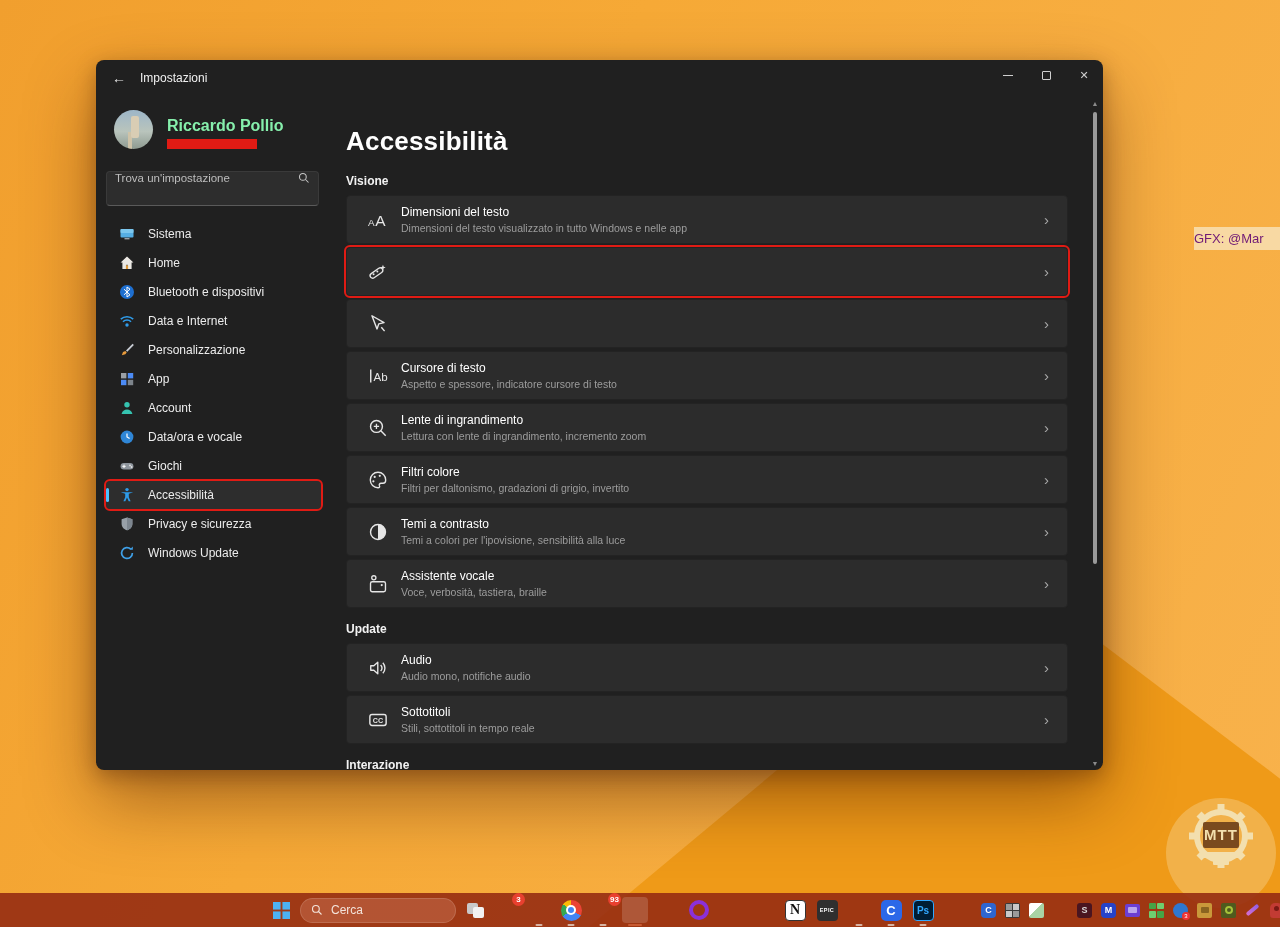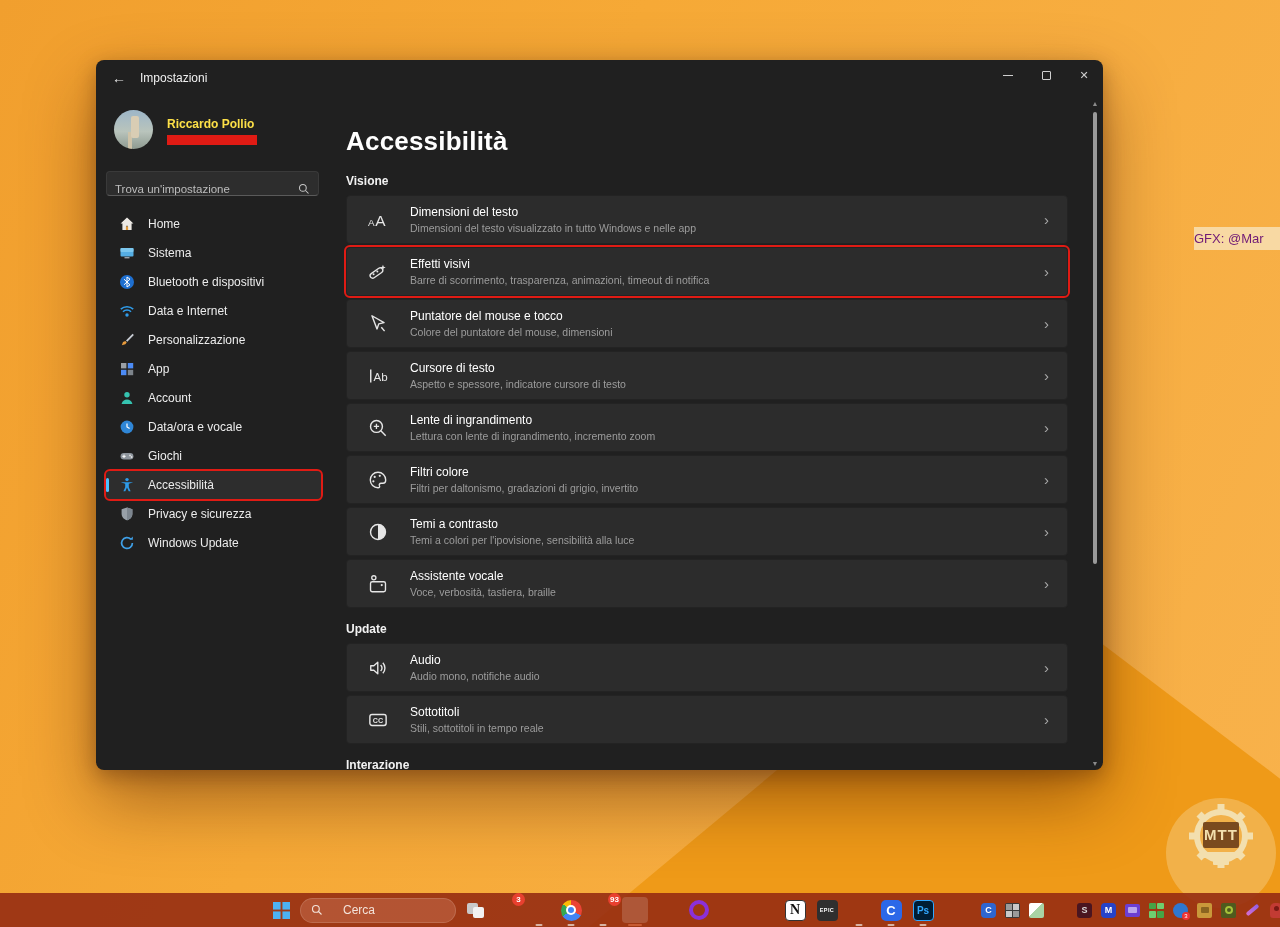--- a/index.html
+++ b/index.html
@@ -41,25 +41,25 @@
   .close-glyph { font-size:11px; line-height:1; }
 
   
   .sidebar { position:absolute; top:36px; left:0; width:232px; bottom:0; padding:8px 7px 0 10px; }
   .profile { display:flex; align-items:flex-start; padding:6px 0 14px 8px; }
   .avatar { width:39px; height:39px; border-radius:50%; overflow:hidden; position:relative;
     background:linear-gradient(180deg,#9db6c8 0%,#b9c4bc 55%,#8e9a90 100%); flex:none; }
   .avatar .tower { position:absolute; left:17px; top:6px; width:8px; height:22px;
     background:#d9cdb4; border-radius:2px; box-shadow:-5px 14px 0 -2px #cfc3a8; }
   .profile-meta { margin-left:14px; padding-top:7px; }
-  .profile-name { font-size:12px; font-weight:bold; color:#fde047; }
+  .profile-name { font-size:16px; font-weight:bold; color:#86efac; }
   .profile-redacted { width:90px; height:10px; background:var(--annotation); margin-top:4px; }
-  .search-box { position:relative; height:25px; margin:8px 2px 14px 0;
+  .search-box { position:relative; height:35px; margin:8px 2px 14px 0;
     background:#2d2d2d; border:1px solid #3a3a3a; border-bottom-color:#5a5a5a; border-radius:4px;
-    display:flex; align-items:flex-end; padding:0 8px; }
+    display:flex; align-items:flex-start; padding:0 8px; }
   .search-box input { flex:1; background:transparent; border:none; outline:none;
     color:#e2e2e2; font-size:11.5px; font-family:inherit; }
   .search-box input::placeholder { color:#bdbdbd; }
   .search-glyph svg { width:12px; height:12px; display:block; }
 
   .nav { margin-top:2px; }
   .nav-item { position:relative; display:flex; align-items:center; height:28px; margin:1px 0;
     border-radius:4px; padding-left:13px; gap:13px; cursor:default; }
   .nav-item.selected { background:#2d2d2d; }
   .nav-item.selected::before { content:""; position:absolute; left:0; top:7px; bottom:7px;
@@ -74,21 +74,21 @@
   .page-title { font-size:26px; font-weight:600; letter-spacing:.2px; margin-bottom:17px; }
   .section-label { font-size:12px; font-weight:bold; color:#f2f2f2; margin:0 0 7px; }
   .section-label + .section-label, .rows + .section-label { margin-top:14px; }
   .rows { width:722px; }
   .settings-row { position:relative; display:flex; align-items:center; height:49px;
     margin-bottom:3px; background:#2c2c2c; border:1px solid #232323; border-radius:4px;
     padding:0 18px 0 19px; cursor:default; }
   .settings-row.annotated { outline:2px solid var(--annotation); z-index:2; }
   .row-icon { width:24px; height:24px; flex:none; display:flex; align-items:center; justify-content:center; }
   .row-icon svg { width:22px; height:22px; display:block; }
-  .row-text { margin-left:20px; }
+  .row-text { margin-left:11px; }
   .row-title { font-size:12px; color:#ffffff; }
   .row-sub { font-size:10.5px; color:#9c9c9c; margin-top:3px; }
   .row-chevron { margin-left:auto; color:#a9a9a9; font-size:15px; line-height:1; }
 
   
   .scrollbar { position:absolute; top:40px; bottom:2px; right:3px; width:10px; z-index:4; }
   .scroll-arrow { position:absolute; left:1px; width:8px; text-align:center;
     color:#8a8a8a; font-size:7px; line-height:8px; }
   .scroll-thumb { position:absolute; top:12px; left:3px; width:4px; height:452px;
     background:#9a9a9a; border-radius:2px; }
@@ -101,21 +101,21 @@
     display:flex; align-items:center; justify-content:center; flex:none; }
   .tb-tile.active { background:rgba(255,255,255,.16); }
   .tb-tile .badge { position:absolute; top:-4px; right:-5px; min-width:13px; height:13px;
     border-radius:7px; background:#e8402f; color:#fff; font-size:8px; font-weight:bold;
     display:flex; align-items:center; justify-content:center; padding:0 2px; z-index:2; }
   .tb-tile.running::after { content:""; position:absolute; bottom:-3px; left:50%;
     transform:translateX(-50%); width:7px; height:2px; border-radius:1px; background:#d8b4a4; }
   .tb-tile.active.running::after { width:14px; background:#c75b33; }
   .tb-search { height:25px; width:156px; border-radius:13px; background:rgba(214,130,100,.38);
     border:1px solid rgba(255,255,255,.14); display:flex; align-items:center;
-    padding:0 10px; gap:20px; flex:none; }
+    padding:0 10px; gap:8px; flex:none; }
   .tb-search-label { color:#f3e3da; font-size:12px; }
   .tb-search svg { width:12px; height:12px; }
   .tray { position:absolute; left:980px; top:0; height:100%; display:flex;
     align-items:center; gap:7px; z-index:6; }
   .tray-tile { position:relative; width:17px; height:17px; display:flex;
     align-items:center; justify-content:center; flex:none; }
   .icon-svg { display:block; }
 </style>
 </head>
 <body>
@@ -180,35 +180,35 @@
           <svg viewBox="0 0 16 16" class="icon-svg">
               <circle cx="6.5" cy="6.5" r="4.5" fill="none" stroke="#c9c9c9" stroke-width="1.4"></circle>
               <line x1="10" y1="10" x2="14" y2="14" stroke="#c9c9c9" stroke-width="1.4"></line>
             </svg>
         </span>
       </div>
       <div class="nav" id="sidebar-nav">
           <div class="nav-item">
             <span class="nav-icon">
               <svg viewBox="0 0 16 16" class="icon-svg">
-                <path d="M8 1.6 1.6 7.4h1.8V14h4V9.8h1.2V14h4V7.4h1.8z" fill="#ece9e4"></path>
-                <path d="M6.9 10.4h2.2V14H6.9z" fill="#e09a3a"></path>
-              </svg>
-            </span>
-            <span class="nav-label">Home</span>
-          </div>
-          <div class="nav-item">
-            <span class="nav-icon">
-              <svg viewBox="0 0 16 16" class="icon-svg">
                 <rect x="1.5" y="3" width="13" height="8.4" rx="1" fill="#55aee4"></rect>
                 <rect x="1.5" y="3" width="13" height="4" rx="1" fill="#7cc7ee"></rect>
                 <rect x="5.5" y="12" width="5" height="1.4" fill="#9aa0a6"></rect>
               </svg>
             </span>
             <span class="nav-label">Sistema</span>
+          </div>
+          <div class="nav-item">
+            <span class="nav-icon">
+              <svg viewBox="0 0 16 16" class="icon-svg">
+                <path d="M8 1.6 1.6 7.4h1.8V14h4V9.8h1.2V14h4V7.4h1.8z" fill="#ece9e4"></path>
+                <path d="M6.9 10.4h2.2V14H6.9z" fill="#e09a3a"></path>
+              </svg>
+            </span>
+            <span class="nav-label">Home</span>
           </div>
           <div class="nav-item">
             <span class="nav-icon">
               <svg viewBox="0 0 16 16" class="icon-svg">
                 <circle cx="8" cy="8" r="7" fill="#1e6fd0"></circle>
                 <path d="M5 5.2l6 5.6L8 13V3l3 2.2-6 5.6" fill="none" stroke="#fff" stroke-width="1"></path>
               </svg>
             </span>
             <span class="nav-label">Bluetooth e dispositivi</span>
           </div>
@@ -321,36 +321,28 @@
             </div>
             <div class="settings-row annotated">
               <span class="row-icon">
                 <svg viewBox="0 0 20 20" class="icon-svg">
                   <rect x="2" y="9" width="13" height="4.6" rx="2.3" transform="rotate(-35 8 11)" fill="none" stroke="#e6e6e6" stroke-width="1.2"></rect>
                   <path d="M14.5 3.5l.7 1.8 1.8.7-1.8.7-.7 1.8-.7-1.8-1.8-.7 1.8-.7z" fill="#e6e6e6"></path>
                   <circle cx="6" cy="12" r=".9" fill="#e6e6e6"></circle>
                   <circle cx="9.4" cy="9.6" r=".9" fill="#e6e6e6"></circle>
                 </svg>
               </span>
-              <span class="row-text">
-                <div class="row-title">Effetti visivi</div>
-                <div class="row-sub">Barre di scorrimento, trasparenza, animazioni, timeout di notifica</div>
-              </span>
               <span class="row-chevron">›</span>
             </div>
             <div class="settings-row">
               <span class="row-icon">
                 <svg viewBox="0 0 20 20" class="icon-svg">
                   <path d="M4.5 2.5l4.6 12 1.6-4.6 4.8-1.2z" fill="none" stroke="#e6e6e6" stroke-width="1.3" stroke-linejoin="round"></path>
                   <path d="M13 13l3 3.5" stroke="#e6e6e6" stroke-width="1.3"></path>
                 </svg>
-              </span>
-              <span class="row-text">
-                <div class="row-title">Puntatore del mouse e tocco</div>
-                <div class="row-sub">Colore del puntatore del mouse, dimensioni</div>
               </span>
               <span class="row-chevron">›</span>
             </div>
             <div class="settings-row">
               <span class="row-icon">
                 <svg viewBox="0 0 20 20" class="icon-svg">
                   <line x1="3.4" y1="4" x2="3.4" y2="16" stroke="#e6e6e6" stroke-width="1.3"></line>
                   <text x="6" y="14.6" font-size="10.5" fill="#e6e6e6" font-family="Liberation Sans,sans-serif">Ab</text>
                 </svg>
               </span>

